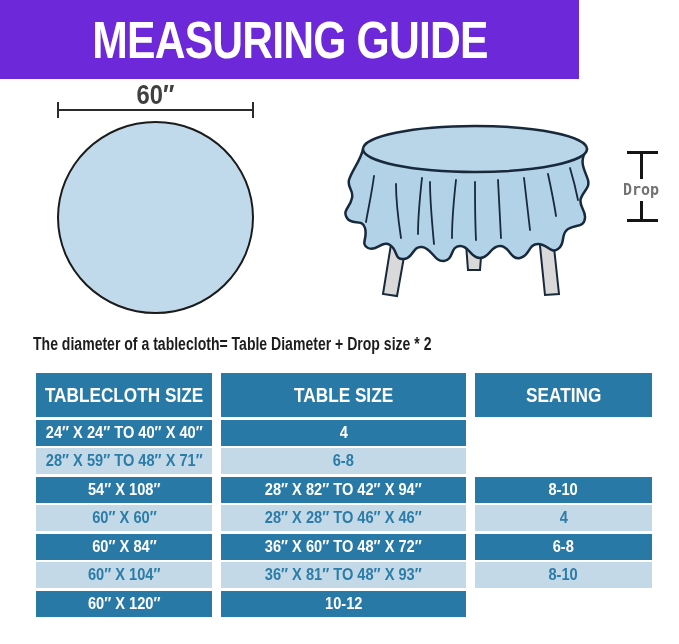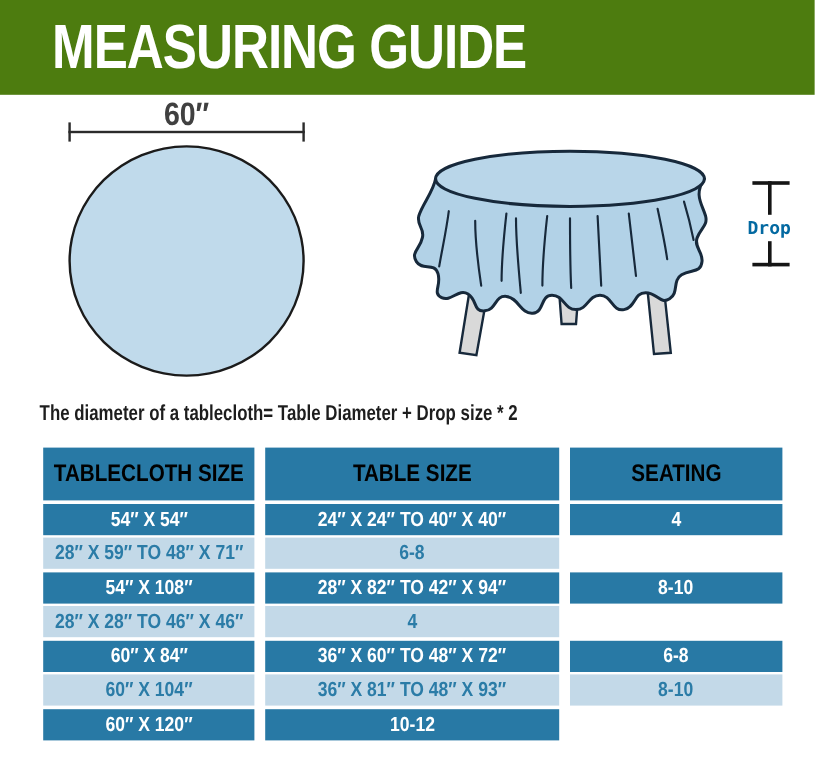--- a/index.html
+++ b/index.html
@@ -1,21 +1,21 @@
 <!DOCTYPE html>
 <html><head>
 <meta charset="utf-8">
 <style>
   * { margin:0; padding:0; box-sizing:border-box; }
   body { background:#ffffff; font-family:"Liberation Sans","DejaVu Sans",sans-serif; }
   .stage { position:relative; width:679px; height:644px; background:#ffffff; overflow:hidden; }
 
   
-  .banner { position:absolute; left:0; top:0; width:679px; height:79px; background:#4d7c0f;
-            display:flex; align-items:center; justify-content:flex-start; }
+  .banner { position:absolute; left:0; top:0; width:579px; height:79px; background:#6d28d9;
+            display:flex; align-items:center; justify-content:center; }
   .banner .title { color:#ffffff; font-weight:bold; font-size:52px; letter-spacing:-1px;
                    display:inline-block; transform:scaleX(0.82); white-space:nowrap; }
 
   
   .dim-label { position:absolute; left:57px; top:80px; width:197px; text-align:center;
                color:#404040; font-weight:bold; font-size:27px; }
   .dim-label span { display:inline-block; transform:scaleX(0.88); }
   .dim-line { position:absolute; left:57px; top:109px; width:197px; height:2px; background:#2b2b2b; }
   .dim-line .tick { position:absolute; top:-7px; width:2px; height:16px; background:#2b2b2b; }
   .dim-line .tick.left { left:0; }
@@ -26,31 +26,31 @@
   
   .table-illustration { position:absolute; left:338px; top:118px; width:260px; height:185px; }
 
   
   .drop-line { position:absolute; left:640px; top:151px; width:3px; height:71px; background:#151515; }
   .drop-cap { position:absolute; left:627px; width:31px; height:3px; background:#151515; }
   .drop-cap.top { top:151px; }
   .drop-cap.bottom { top:219px; }
   .drop-label { position:absolute; left:613px; top:179px; width:56px; height:22px; background:#ffffff;
                 text-align:center; font-family:"DejaVu Sans Mono",monospace; font-weight:bold;
-                font-size:15px; line-height:22px; color:#0369a1; }
+                font-size:15px; line-height:22px; color:#737373; }
 
   
   .formula { position:absolute; left:33px; top:334px; color:#1d1d1d; font-weight:bold;
              font-size:18px; white-space:nowrap; transform:scaleX(0.78); transform-origin:left center; }
 
   
   .size-table { position:absolute; left:36px; top:373px; width:616px; }
   .trow, .thead { display:grid; grid-template-columns:176px 245px 177px; column-gap:9px; }
   .thead { height:44px; margin-bottom:2px; }
-  .thead .cell { background:#2879A5; color:#000000; font-weight:bold; font-size:20px;
+  .thead .cell { background:#2879A5; color:#ffffff; font-weight:bold; font-size:20px;
                  display:flex; align-items:center; justify-content:center; }
   .trow { height:26px; margin-top:2.5px; }
   .trow .cell { font-weight:bold; font-size:17px; display:flex; align-items:center; justify-content:center; }
   .trow:nth-child(odd) .cell { background:#C3D9E8; color:#2B7CA7; }   
   .trow:nth-child(even) .cell { background:#2879A5; color:#ffffff; } 
   .cnd { display:inline-block; transform:scaleX(0.86); white-space:nowrap; }
 </style>
 </head>
 <body>
 
@@ -117,23 +117,20 @@
       <div class="cell">
           <span class="cnd">TABLE SIZE</span>
         </div>
       <div class="cell">
           <span class="cnd">SEATING</span>
         </div>
     </div>
 
     <div class="trow">
       <div class="cell">
-          <span class="cnd">54″ X 54″</span>
-        </div>
-      <div class="cell">
           <span class="cnd">24″ X 24″ TO 40″ X 40″</span>
         </div>
       <div class="cell">
           <span class="cnd">4</span>
         </div>
     </div>
     <div class="trow">
       <div class="cell">
           <span class="cnd">28″ X 59″ TO 48″ X 71″</span>
         </div>
@@ -146,20 +143,23 @@
           <span class="cnd">54″ X 108″</span>
         </div>
       <div class="cell">
           <span class="cnd">28″ X 82″ TO 42″ X 94″</span>
         </div>
       <div class="cell">
           <span class="cnd">8-10</span>
         </div>
     </div>
     <div class="trow">
+      <div class="cell">
+          <span class="cnd">60″ X 60″</span>
+        </div>
       <div class="cell">
           <span class="cnd">28″ X 28″ TO 46″ X 46″</span>
         </div>
       <div class="cell">
           <span class="cnd">4</span>
         </div>
     </div>
     <div class="trow">
       <div class="cell">
           <span class="cnd">60″ X 84″</span>

